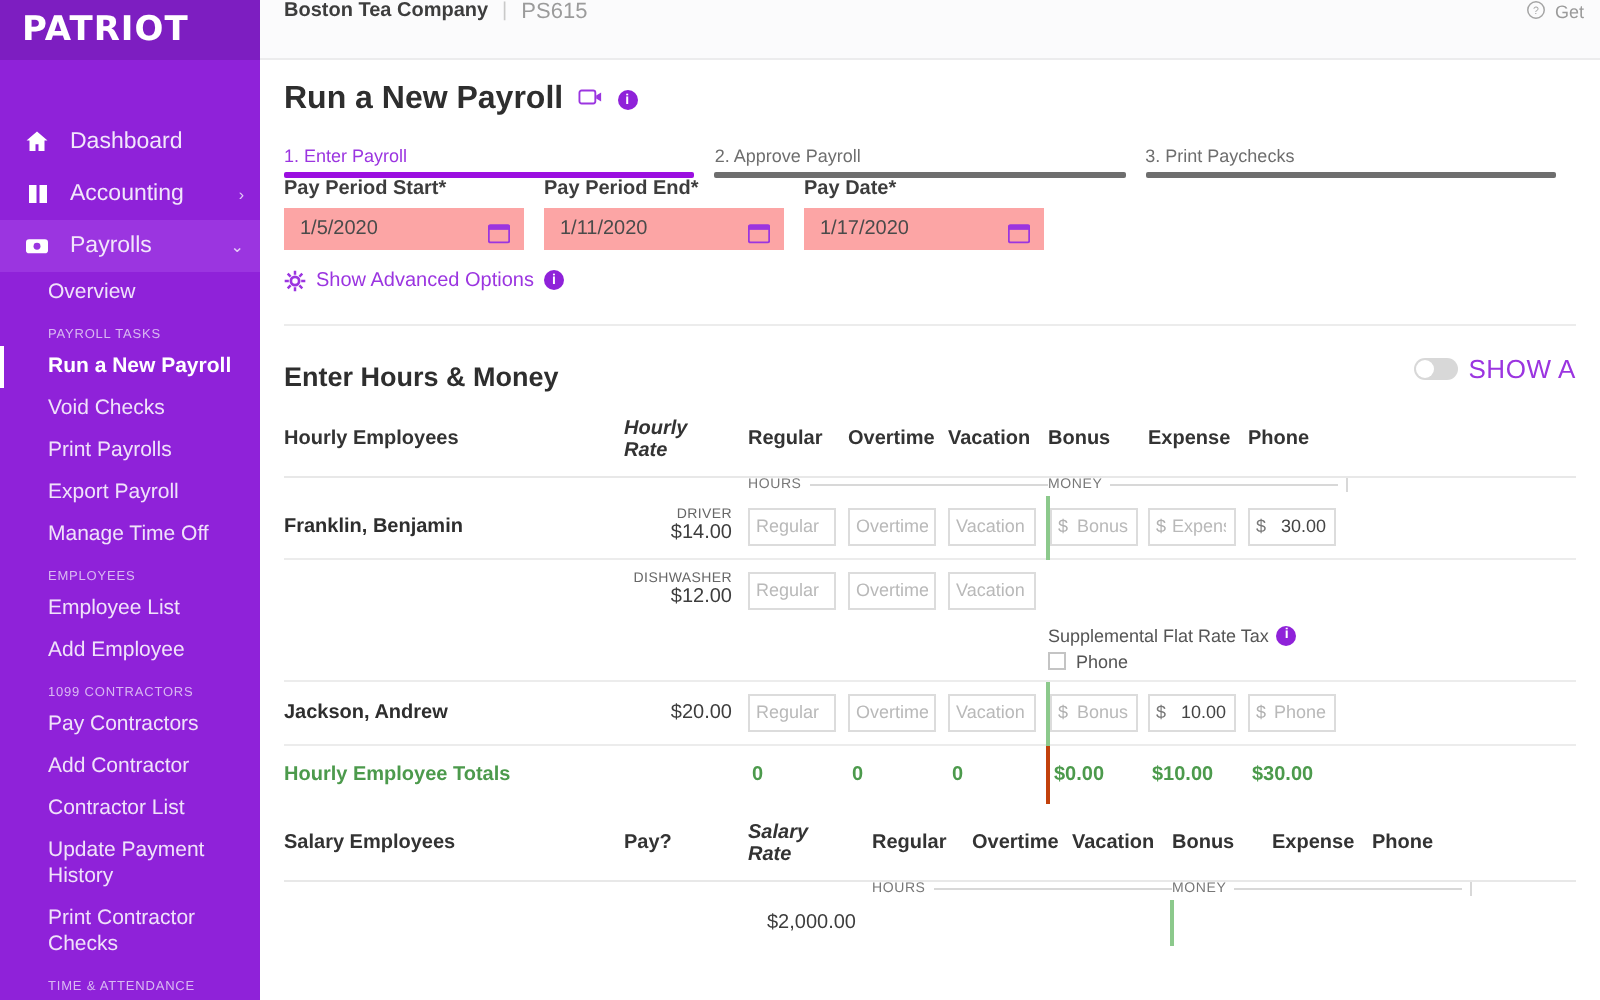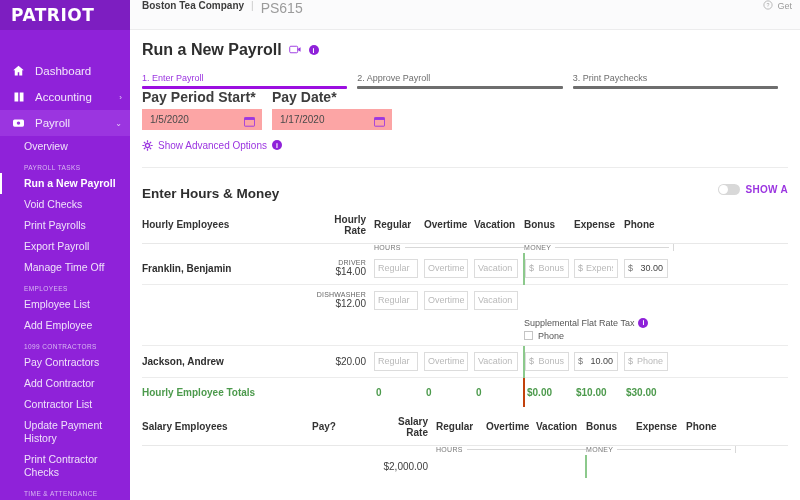--- a/index.html
+++ b/index.html
@@ -86,21 +86,21 @@
   .topbar {
     height: 30px;
     background: #fbfbfc;
     border-bottom: 1px solid #ececed;
     display: flex;
     align-items: flex-start;
     padding: 0 8px 0 12px;
   }
   .company { font-weight: bold; font-size: 10px; color: #3d3d3d; }
   .divider-v { color: #c9c9c9; margin: 0 7px; font-size: 10px; }
-  .payid { font-size: 14px; color: #9b9b9b; }
+  .payid { font-size: 11px; color: #9b9b9b; }
   .spacer { flex: 1; }
   .gethelp { display: flex; align-items: center; gap: 4px; font-size: 9px; color: #9a9a9a; cursor: pointer; }
 
   .page-head { padding: 11px 12px 0 12px; }
   .page-title-row { display: flex; align-items: center; gap: 7px; }
   .page-title { font-size: 16px; font-weight: bold; color: #2e2e2e; }
   .info-dot {
     width: 10px; height: 10px; border-radius: 50%;
     background: #8f22d9; color:#fff; font-size: 7px;
     display: inline-flex; align-items:center; justify-content:center;
@@ -114,21 +114,21 @@
   .step.s2 .step-label, .step.s3 .step-label { color: #6e6e6e; }
   .step-bar { height: 2.5px; border-radius: 1px; }
   .step.s1 .step-bar { background: #9b0fe0; }
   .step.s2 .step-bar, .step.s3 .step-bar { background: #6e6e6e; }
 
   .section { padding: 0 12px; }
   .sec-title { font-size: 13.5px; font-weight: bold; color: #2e2e2e; margin: 18px 0 12px 0; }
 
   .fields { display: flex; gap: 10px; }
   .field { width: 120px; }
-  .field-label { font-size: 14px; font-weight: bold; color: #3d3d3d; margin-bottom: 4px; }
+  .field-label { font-size: 10px; font-weight: bold; color: #3d3d3d; margin-bottom: 4px; }
   .input-wrap {
     position: relative;
     border: 2px solid #fca5a5;
     height: 21px;
     background: #fca5a5;
     display: flex; align-items: flex-end;
   }
   .input-wrap input {
     border: none; outline: none;
     font-family: "Liberation Sans", sans-serif;
@@ -148,21 +148,21 @@
   .sec-title-row { display:flex; align-items:center; }
   .toggle-wrap { margin-left:auto; display:flex; align-items:center; gap:5px; }
   .toggle {
     width: 22px; height: 11px; border-radius: 6px;
     background: #d8d8d8; position: relative; cursor: pointer;
   }
   .toggle .knob {
     width: 9px; height: 9px; border-radius: 50%;
     background: #fff; position: absolute; top: 1px; left: 1px;
   }
-  .toggle-label { font-size: 10px; color: #9b35e0; letter-spacing: .3px; font-weight: bold; }
+  .toggle-label { font-size: 13px; color: #9b35e0; letter-spacing: .3px; }
 
   table.pay { width: 100%; border-collapse: collapse; table-layout: fixed; }
   table.pay col.c-name { width: 170px; }
   table.pay col.c-pay  { width: 62px; }
   table.pay col.c-rate { width: 62px; }
   table.pay col.c-in   { width: 50px; }
   table.pay col.c-tail { width: auto; }
 
   .grp-row td { padding: 0 0 2px 0; vertical-align: bottom; }
   .grp {
@@ -170,21 +170,21 @@
     display: flex; align-items: center; gap: 4px;
   }
   .grp .line { flex: 1; height: 1px; background: #d8d8d8; }
   .grp .endcap { width:1px; height:7px; background:#d8d8d8; }
 
   thead th {
     font-size: 10px; font-weight: bold; color: #333;
     text-align: left; padding: 3px 0 7px 0;
     border-bottom: 1px solid #e8e8e8;
   }
-  thead th.r { text-align: right; padding-right: 8px; }
+  thead th.r { text-align: left; padding-right: 8px; font-style: italic; }
 
   tbody td { padding: 6px 0; vertical-align: middle; font-size: 10px; }
   .emp-name { font-weight: bold; color: #2e2e2e; font-size: 10px; }
   .rate-cell { text-align: right; padding-right: 8px; color: #3d3d3d; font-size: 10px; }
   .job { font-size: 7px; color: #666; letter-spacing: .2px; display:block; }
   .rate-amt { font-size: 10px; color: #3d3d3d; }
 
   .cell-in {
     width: 44px; height: 19px;
     border: 1px solid #dcdcdc; background: #fff;
@@ -247,21 +247,21 @@
       <span class="lbl">Accounting</span>
       <span class="chev">›</span>
     </div>
     <div class="nav-main payroll-open">
       <span class="ico">
         <svg width="13" height="11" viewBox="0 0 16 14">
             <rect x="1" y="2" width="14" height="9" rx="2" fill="#fff"></rect>
             <circle cx="8" cy="6.5" r="2.2" fill="#9b35e0"></circle>
           </svg>
       </span>
-      <span class="lbl">Payroll</span>
+      <span class="lbl">Payrolls</span>
       <span class="chev">⌄</span>
     </div>
   </div>
 
   <div id="payroll-sub">
       <div class="sub-item">Overview</div>
       <div class="sub-head">PAYROLL TASKS</div>
       <div class="sub-item selected">Run a New Payroll</div>
       <div class="sub-item">Void Checks</div>
       <div class="sub-item">Print Payrolls</div>
@@ -337,20 +337,32 @@
           <input type="text" value="1/5/2020" style="">
           <span class="cal-ico">
             <svg width="11" height="11" viewBox="0 0 14 14">
                 <rect x="0.5" y="2" width="13" height="11" rx="1" fill="none" stroke="#9b35e0" stroke-width="1.2"></rect>
                 <rect x="0.5" y="2" width="13" height="3" fill="#9b35e0"></rect>
               </svg>
           </span>
         </div>
       </div>
 
+      <div class="field">
+        <div class="field-label">Pay Period End*</div>
+        <div class="input-wrap">
+          <input type="text" value="1/11/2020" style="">
+          <span class="cal-ico">
+            <svg width="11" height="11" viewBox="0 0 14 14">
+                <rect x="0.5" y="2" width="13" height="11" rx="1" fill="none" stroke="#9b35e0" stroke-width="1.2"></rect>
+                <rect x="0.5" y="2" width="13" height="3" fill="#9b35e0"></rect>
+              </svg>
+          </span>
+        </div>
+      </div>
 
       <div class="field">
         <div class="field-label">Pay Date*</div>
         <div class="input-wrap">
           <input type="text" value="1/17/2020" style="">
           <span class="cal-ico">
             <svg width="11" height="11" viewBox="0 0 14 14">
                 <rect x="0.5" y="2" width="13" height="11" rx="1" fill="none" stroke="#9b35e0" stroke-width="1.2"></rect>
                 <rect x="0.5" y="2" width="13" height="3" fill="#9b35e0"></rect>
               </svg>

